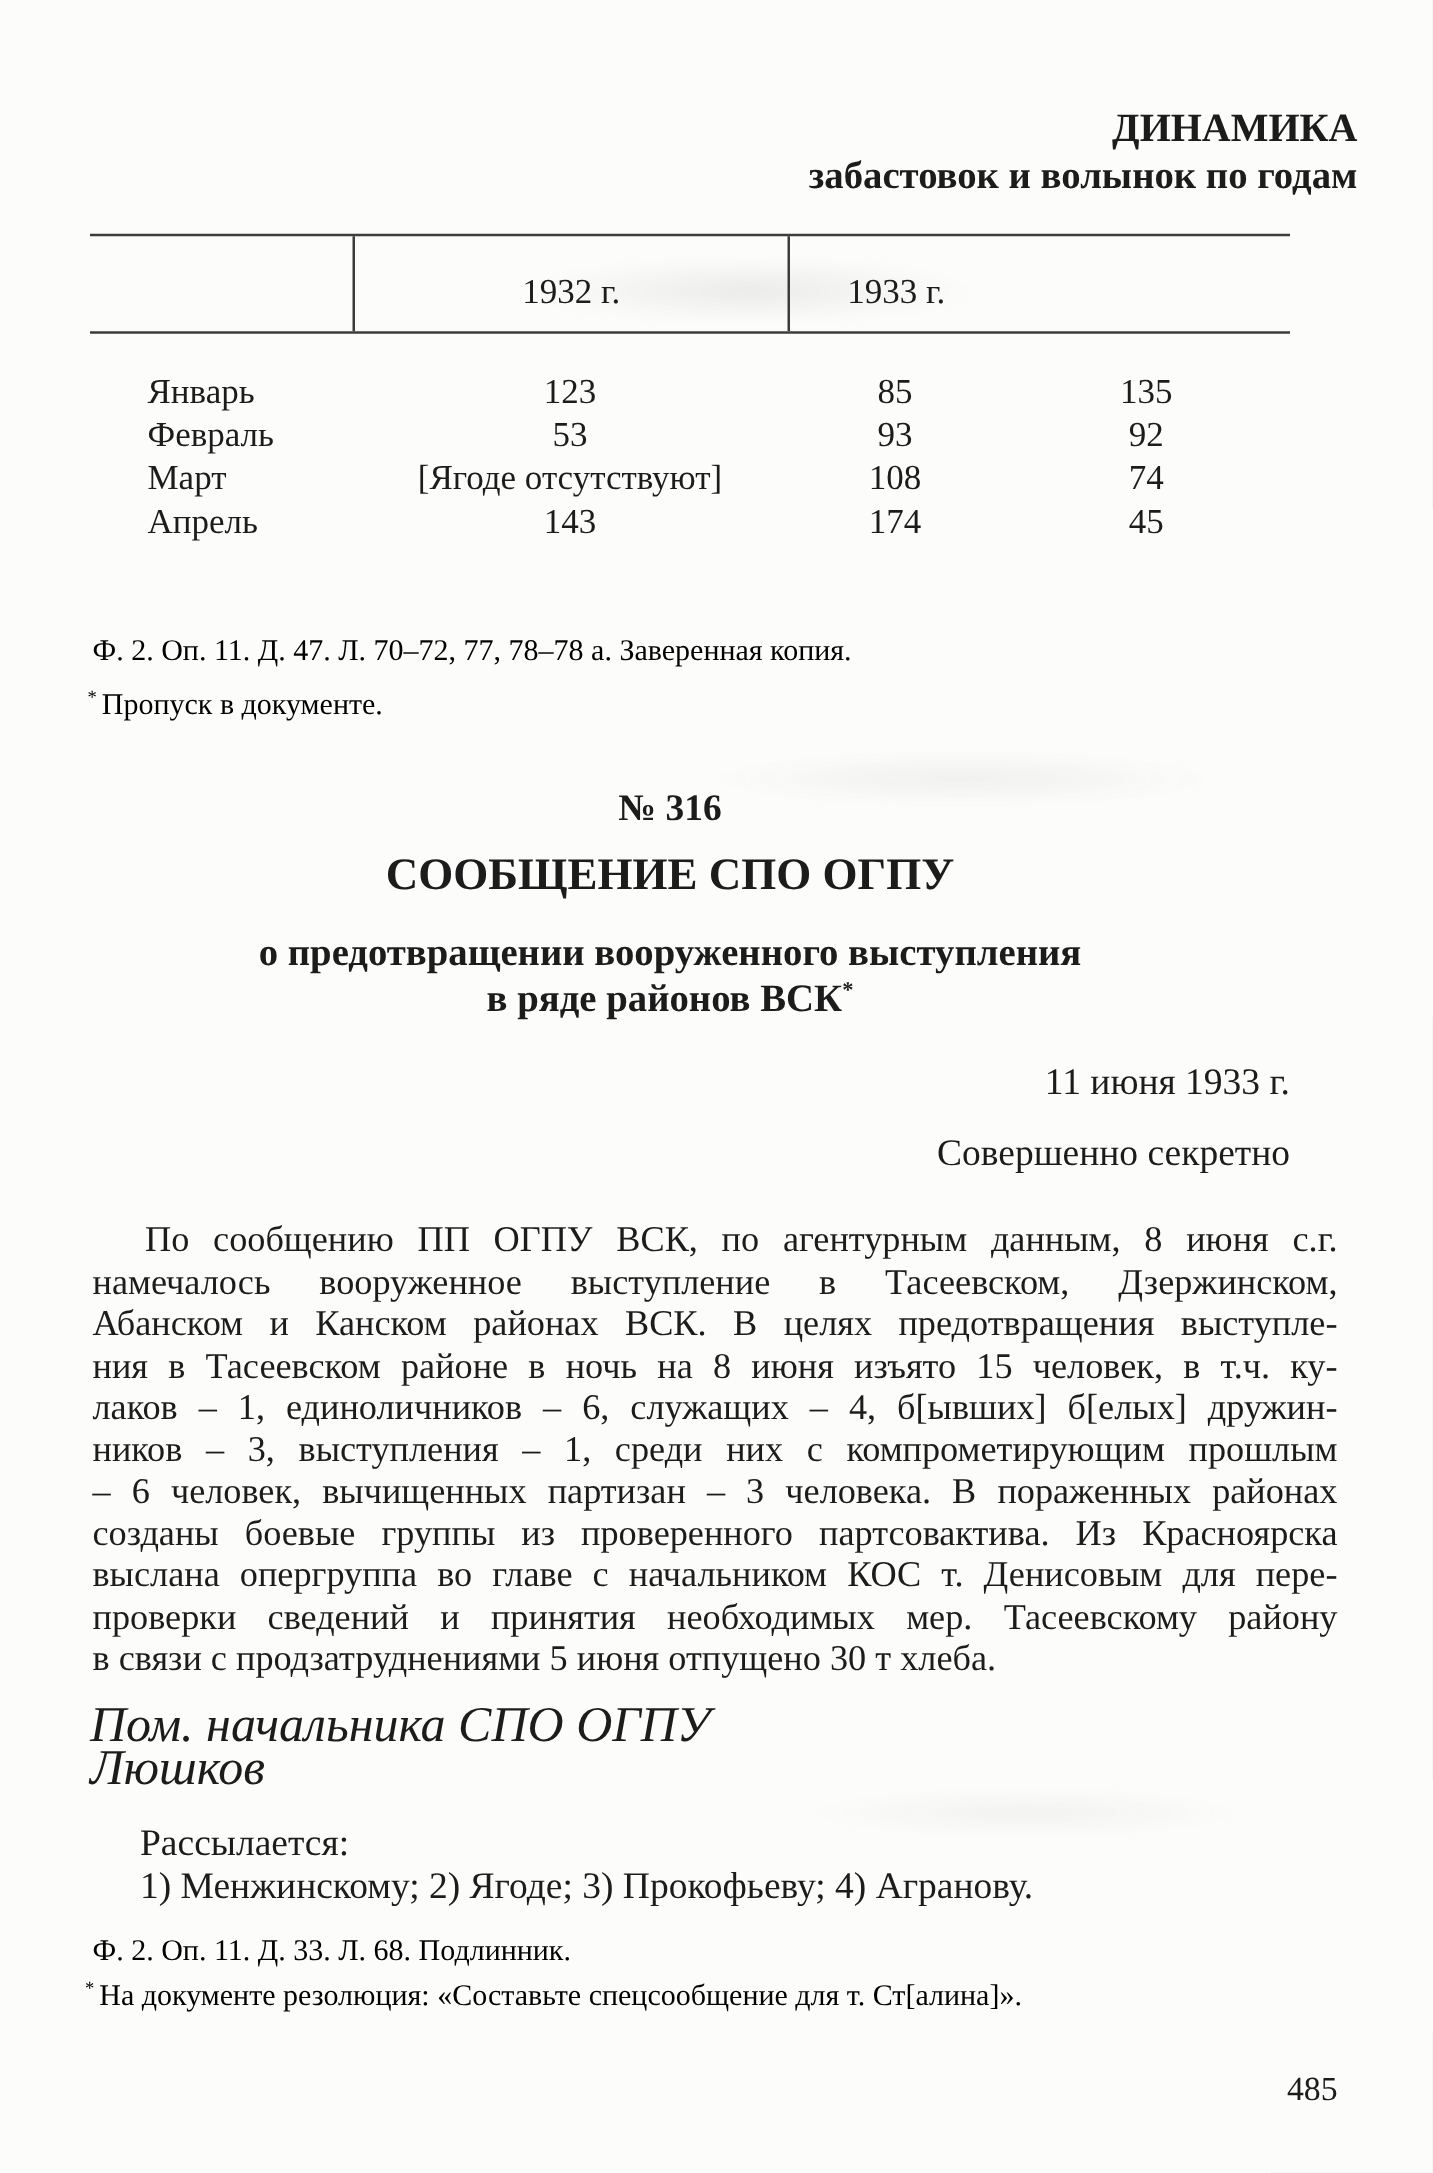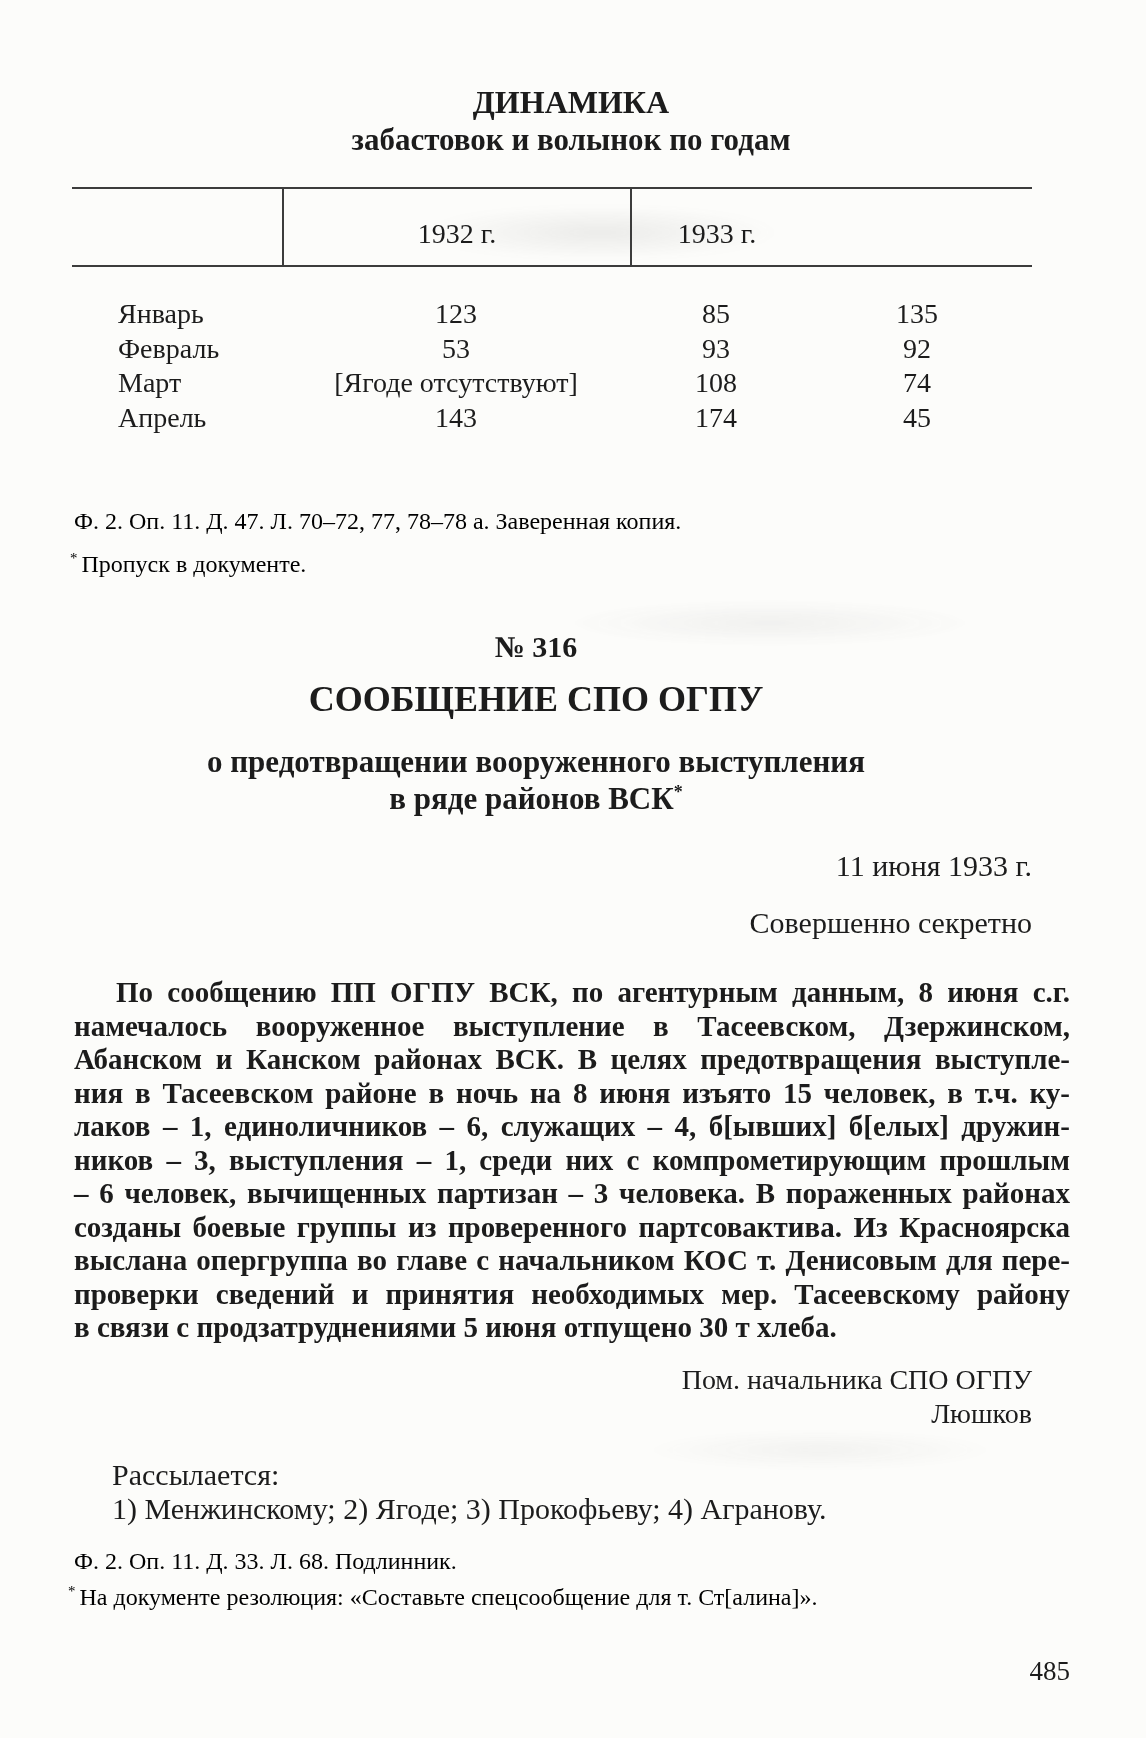--- a/index.html
+++ b/index.html
@@ -18,21 +18,21 @@
   
   .smudge{
     position:absolute;border-radius:50%;
     background:radial-gradient(ellipse at center, rgba(90,90,90,.10), rgba(90,90,90,0) 70%);
     filter:blur(3px);pointer-events:none;
   }
   .smudge.s1{left:420px;top:205px;width:360px;height:55px;}
   .smudge.s2{left:560px;top:600px;width:420px;height:46px;opacity:.7;}
   .smudge.s3{left:640px;top:1430px;width:360px;height:40px;opacity:.6;}
 
-  .title-line{position:absolute;left:0;width:1086px;text-align:center;font-weight:700;padding-left:28px;}
+  .title-line{position:absolute;left:0;width:1086px;text-align:right;font-weight:700;}
   .title1{top:84px;font-size:32px;}
   .title2{top:122px;font-size:31px;}
 
   
   .dyn-table{position:absolute;left:72px;top:187px;width:960px;}
   .thead{
     display:grid;grid-template-columns:210px 348px 172px 230px;
     height:76px;
     border-top:2px solid #3c3c3c;
     border-bottom:2px solid #3c3c3c;
@@ -62,28 +62,28 @@
   .doc-heading{top:678px;font-size:36px;}
   .doc-sub1{top:744px;font-size:31px;}
   .doc-sub2{top:781px;font-size:31px;}
 
   .right-block{position:absolute;left:72px;width:960px;text-align:right;font-size:30px;}
   .doc-date{top:849px;}
   .doc-secret{top:906px;}
 
   .body-par{
     position:absolute;left:74px;top:976px;width:996px;
-    font-size:29px;line-height:33.5px;font-weight:bold;
+    font-size:29px;line-height:33.5px;
   }
   .bline{text-align:justify;text-align-last:justify;}
   .bline.first{text-indent:42px;}
   .bline.last{text-align-last:left;}
 
-  .signature{position:absolute;left:72px;top:1363px;width:960px;text-align:right;
-    font-size:28px;line-height:33.5px;}
+  .signature{position:absolute;left:72px;top:1363px;width:960px;text-align:left;
+    font-size:40px;line-height:33.5px;font-style:italic;}
 
   .distribution{position:absolute;left:112px;top:1458px;font-size:30px;line-height:33.5px;}
 
   .archival2{position:absolute;left:74px;top:1548px;}
   .fn2{position:absolute;left:68px;top:1584px;}
 
   .page-num{position:absolute;left:72px;top:1656px;width:998px;text-align:right;font-size:27px;}
 </style>
 </head>
 <body>

